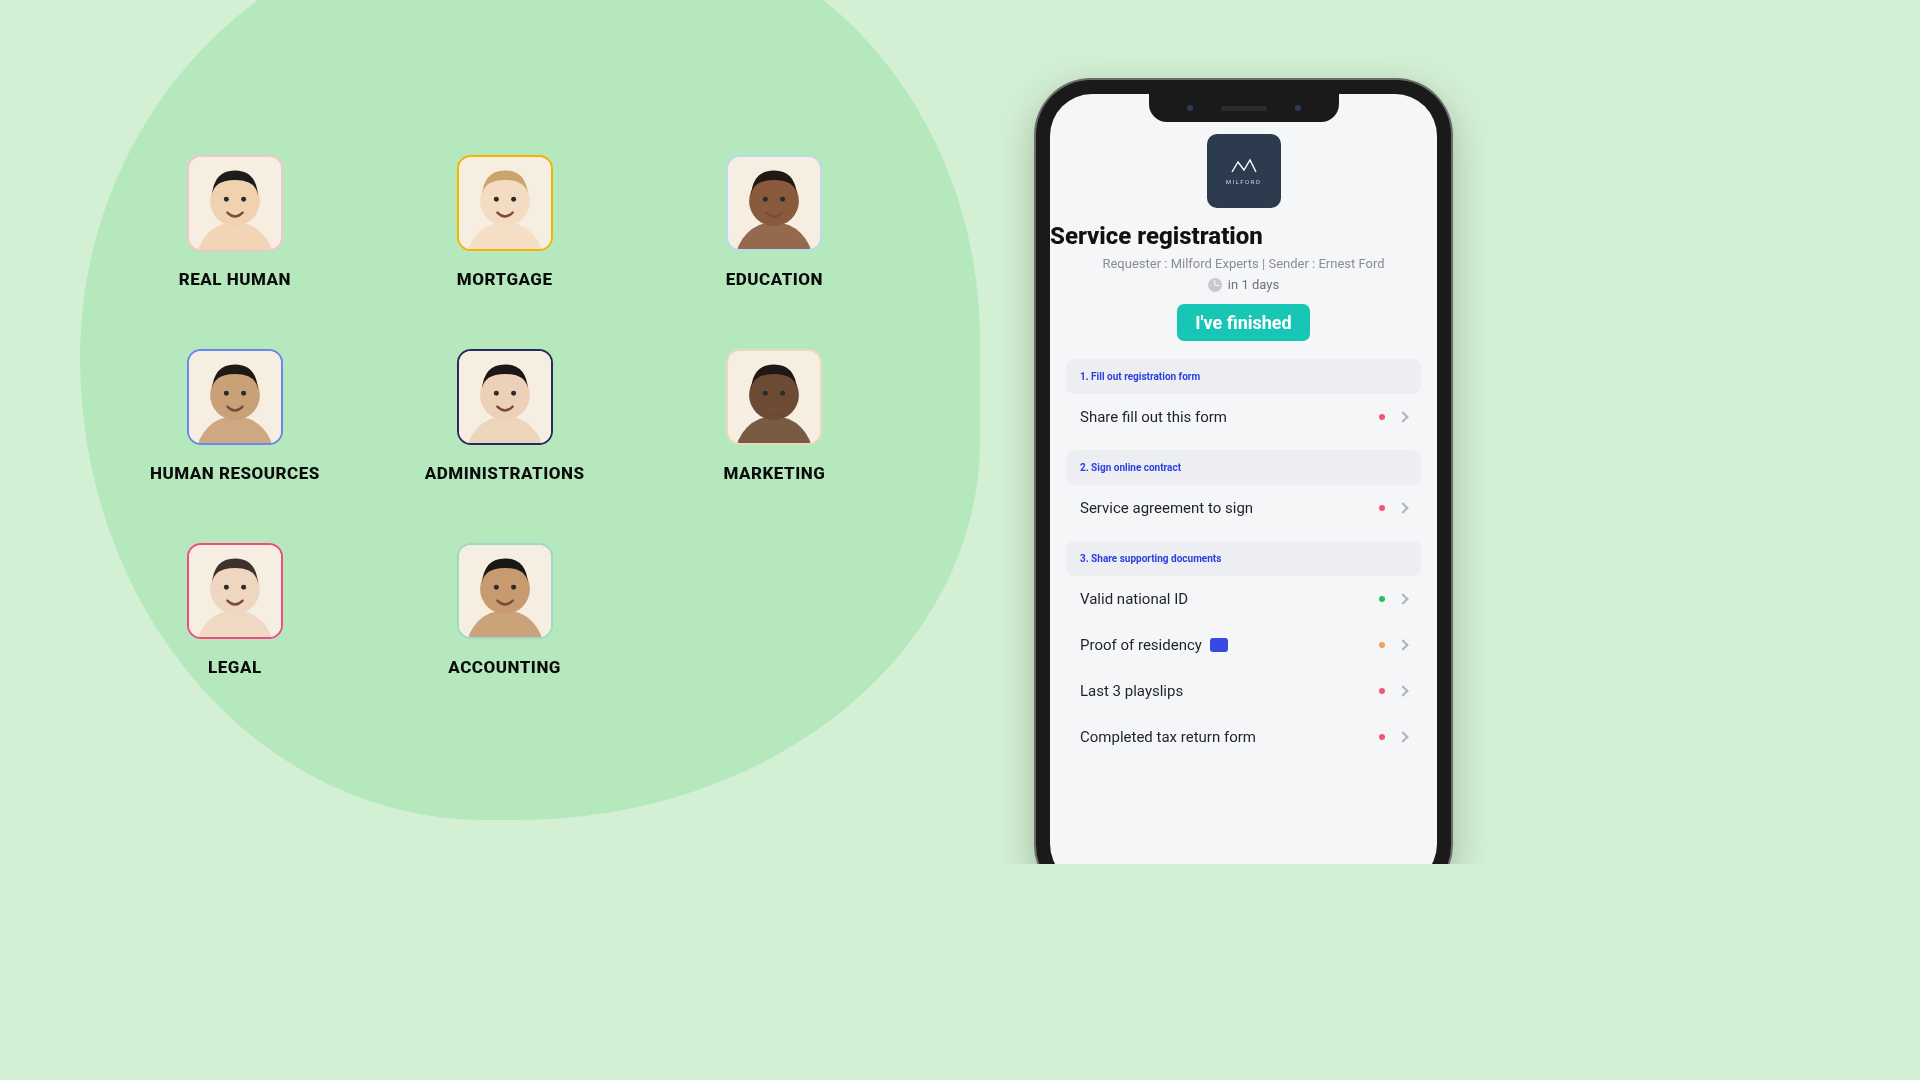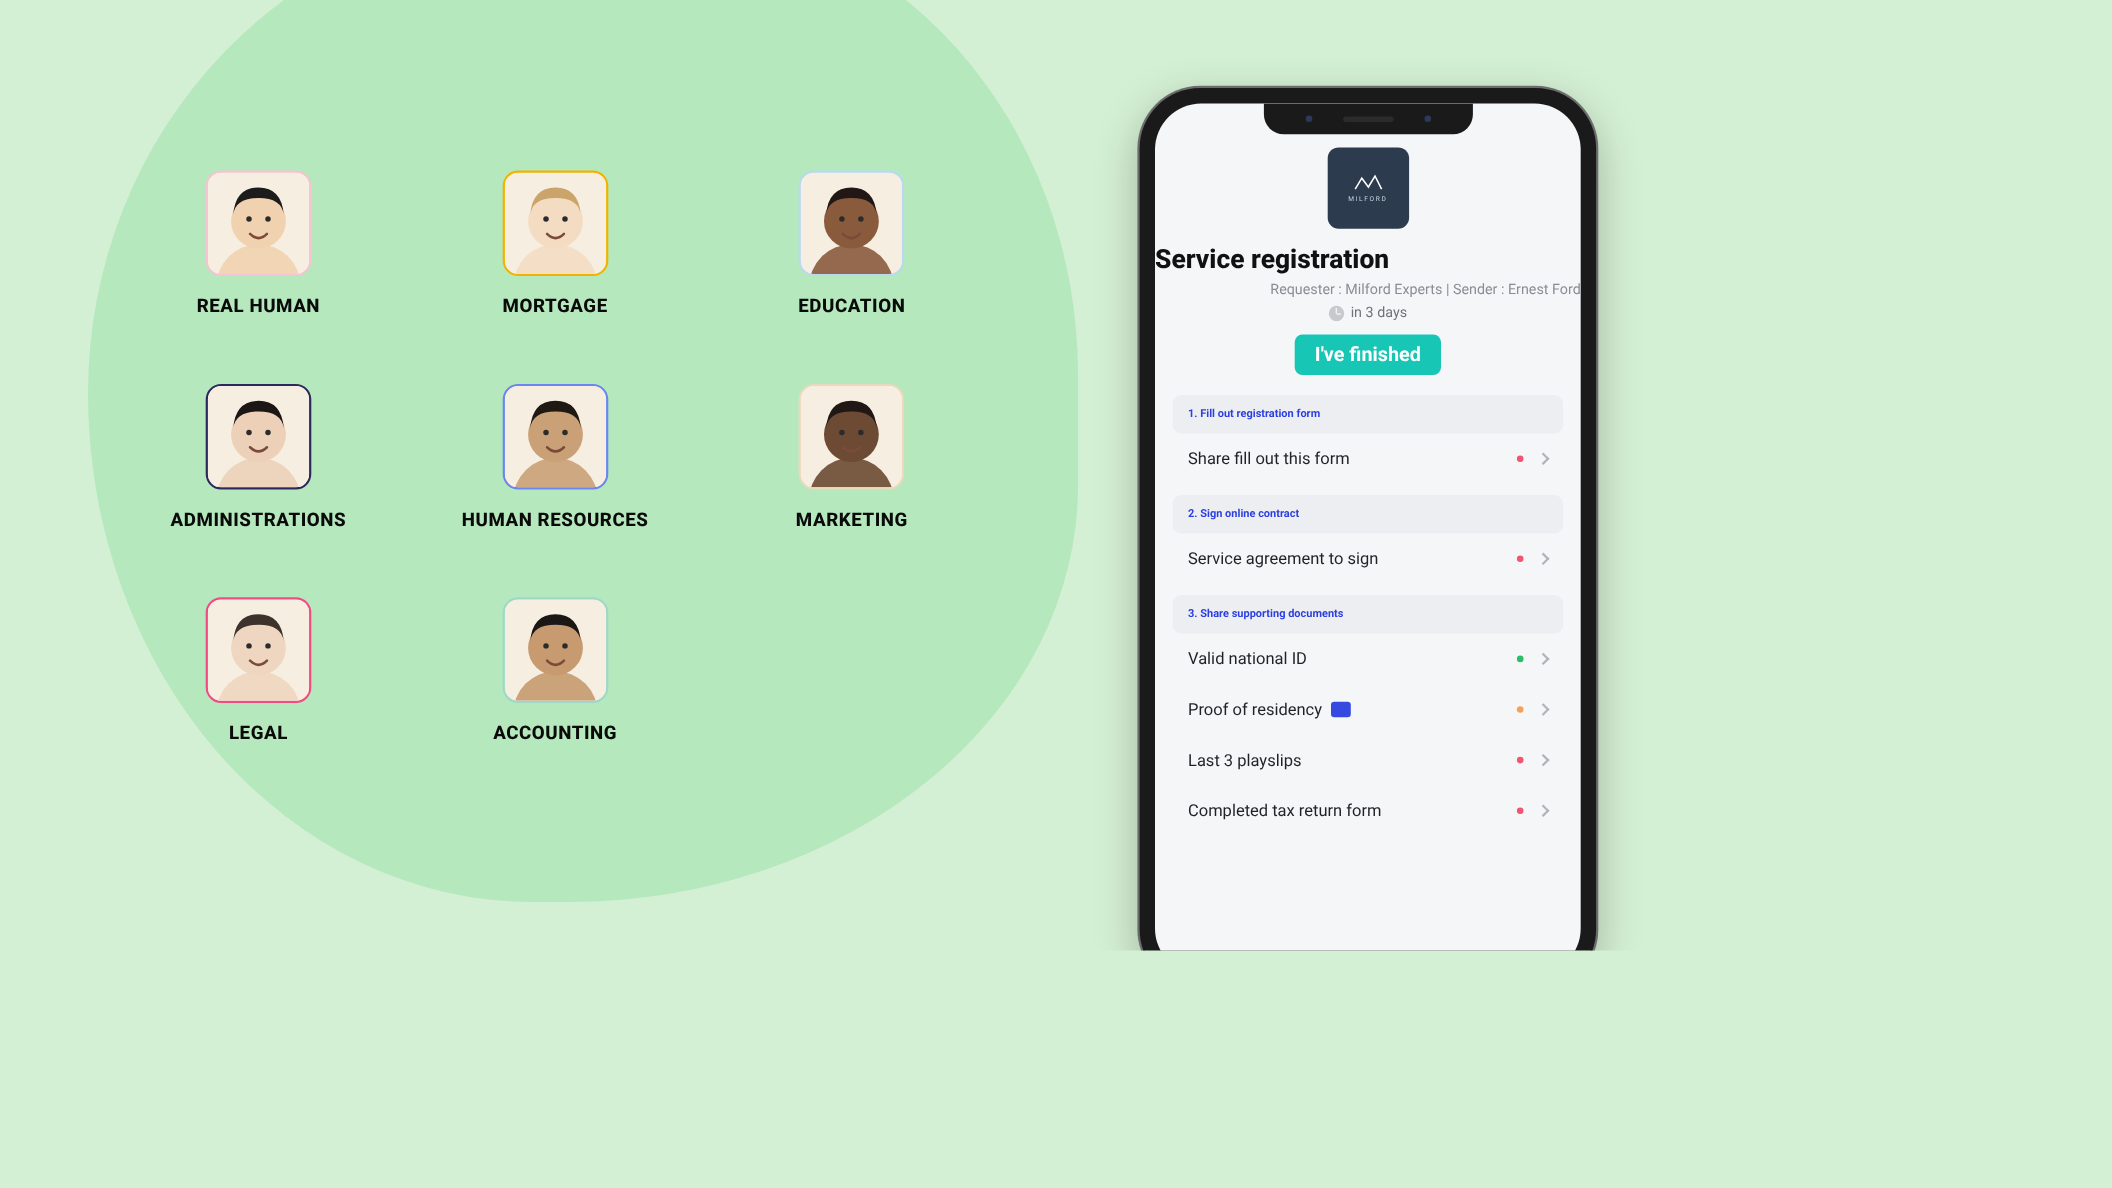--- a/index.html
+++ b/index.html
@@ -130,21 +130,21 @@
 
 .title {
   text-align: left;
   font-weight: 800;
   font-size: 24px;
   color: #111;
   margin-bottom: 6px;
 }
 
 .meta {
-  text-align: right;
+  text-align: center;
   font-size: 13px;
   color: #8a8d93;
   margin-bottom: 6px;
 }
 
 .due {
   display: flex;
   align-items: center;
   justify-content: center;
   gap: 6px;
@@ -288,46 +288,46 @@
           <circle cx="48" cy="46" r="26" fill="#8a5a3d"></circle>
           <path d="M24 40 Q26 14 48 14 Q70 14 72 40 Q70 24 48 24 Q26 24 24 40 Z" fill="#211816"></path>
           <circle cx="39" cy="44" r="2.6" fill="#2b2b2b"></circle>
           <circle cx="57" cy="44" r="2.6" fill="#2b2b2b"></circle>
           <path d="M40 58 Q48 66 56 58" stroke="#7a4b38" stroke-width="2.4" fill="none" stroke-linecap="round"></path>
         </svg>
       </div>
       <div class="cat-label">EDUCATION</div>
     </div>
     <div class="cat">
+      <div class="avatar av-blue">
+        <svg viewBox="0 0 96 96">
+          <rect width="96" height="96" fill="#f6eee0"></rect>
+          <ellipse cx="48" cy="108" rx="40" ry="40" fill="#caa077" opacity="0.9"></ellipse>
+          <circle cx="48" cy="46" r="26" fill="#caa077"></circle>
+          <path d="M24 40 Q26 14 48 14 Q70 14 72 40 Q70 24 48 24 Q26 24 24 40 Z" fill="#1f1914"></path>
+          <circle cx="39" cy="44" r="2.6" fill="#2b2b2b"></circle>
+          <circle cx="57" cy="44" r="2.6" fill="#2b2b2b"></circle>
+          <path d="M40 58 Q48 66 56 58" stroke="#7a4b38" stroke-width="2.4" fill="none" stroke-linecap="round"></path>
+        </svg>
+      </div>
+      <div class="cat-label">HUMAN RESOURCES</div>
+    </div>
+    <div class="cat">
       <div class="avatar av-indigo">
         <svg viewBox="0 0 96 96">
           <rect width="96" height="96" fill="#f6eee0"></rect>
           <ellipse cx="48" cy="108" rx="40" ry="40" fill="#ecd0b8" opacity="0.9"></ellipse>
           <circle cx="48" cy="46" r="26" fill="#ecd0b8"></circle>
           <path d="M24 40 Q26 14 48 14 Q70 14 72 40 Q70 24 48 24 Q26 24 24 40 Z" fill="#1d1616"></path>
           <circle cx="39" cy="44" r="2.6" fill="#2b2b2b"></circle>
           <circle cx="57" cy="44" r="2.6" fill="#2b2b2b"></circle>
           <path d="M40 58 Q48 66 56 58" stroke="#7a4b38" stroke-width="2.4" fill="none" stroke-linecap="round"></path>
         </svg>
       </div>
       <div class="cat-label">ADMINISTRATIONS</div>
-    </div>
-    <div class="cat">
-      <div class="avatar av-blue">
-        <svg viewBox="0 0 96 96">
-          <rect width="96" height="96" fill="#f6eee0"></rect>
-          <ellipse cx="48" cy="108" rx="40" ry="40" fill="#caa077" opacity="0.9"></ellipse>
-          <circle cx="48" cy="46" r="26" fill="#caa077"></circle>
-          <path d="M24 40 Q26 14 48 14 Q70 14 72 40 Q70 24 48 24 Q26 24 24 40 Z" fill="#1f1914"></path>
-          <circle cx="39" cy="44" r="2.6" fill="#2b2b2b"></circle>
-          <circle cx="57" cy="44" r="2.6" fill="#2b2b2b"></circle>
-          <path d="M40 58 Q48 66 56 58" stroke="#7a4b38" stroke-width="2.4" fill="none" stroke-linecap="round"></path>
-        </svg>
-      </div>
-      <div class="cat-label">HUMAN RESOURCES</div>
     </div>
     <div class="cat">
       <div class="avatar av-beige">
         <svg viewBox="0 0 96 96">
           <rect width="96" height="96" fill="#f6eee0"></rect>
           <ellipse cx="48" cy="108" rx="40" ry="40" fill="#6c4a33" opacity="0.9"></ellipse>
           <circle cx="48" cy="46" r="26" fill="#6c4a33"></circle>
           <path d="M24 40 Q26 14 48 14 Q70 14 72 40 Q70 24 48 24 Q26 24 24 40 Z" fill="#211816"></path>
           <circle cx="39" cy="44" r="2.6" fill="#2b2b2b"></circle>
           <circle cx="57" cy="44" r="2.6" fill="#2b2b2b"></circle>
@@ -377,21 +377,21 @@
       <div class="logo">
         <svg viewBox="0 0 28 16">
             <path d="M2 14 L8 4 L14 12 L20 2 L26 14" fill="none" stroke="#fff" stroke-width="1.4"></path>
           </svg>
         <span class="logo-text">MILFORD</span>
       </div>
       <div class="title">Service registration</div>
       <div class="meta">Requester : Milford Experts | Sender : Ernest Ford</div>
       <div class="due">
         <span class="clock"></span>
-        <span>in 3 days</span>
+        <span>in 1 days</span>
       </div>
       <button class="finish-btn">I've finished</button>
       <div class="steps">
           <div class="step-header">1. Fill out registration form</div>
           <div class="item">
             <div class="item-left">
               <span>Share fill out this form</span>
             </div>
             <div class="item-right">
               <span class="status-dot s-red"></span>

